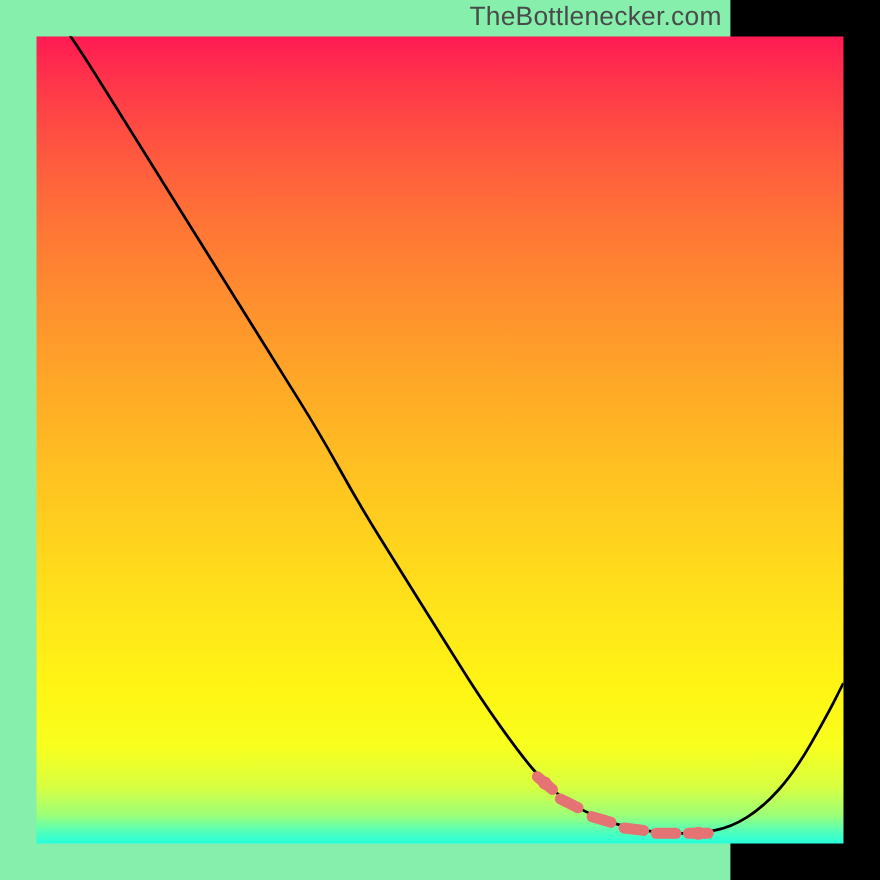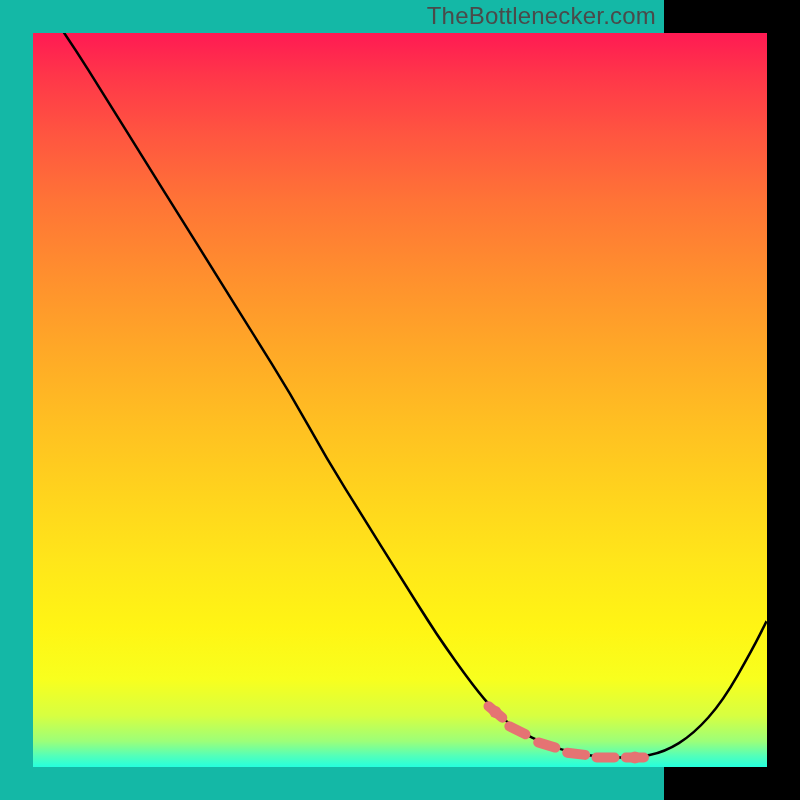--- a/index.html
+++ b/index.html
@@ -10,21 +10,21 @@
     background: #000;
     overflow: hidden;
     font-family: Arial, Helvetica, sans-serif;
   }
   .frame {
     position: absolute;
     left: 0;
     top: 0;
     width: 664px;
     height: 800px;
-    background: #14b8a6;
+    background: #86efac;
   }
   .attribution {
     position: absolute;
     top: 2px;
     right: 8px;
     color: #4a4a4a;
     font-size: 24px;
     font-weight: 500;
     letter-spacing: 0.2px;
   }

